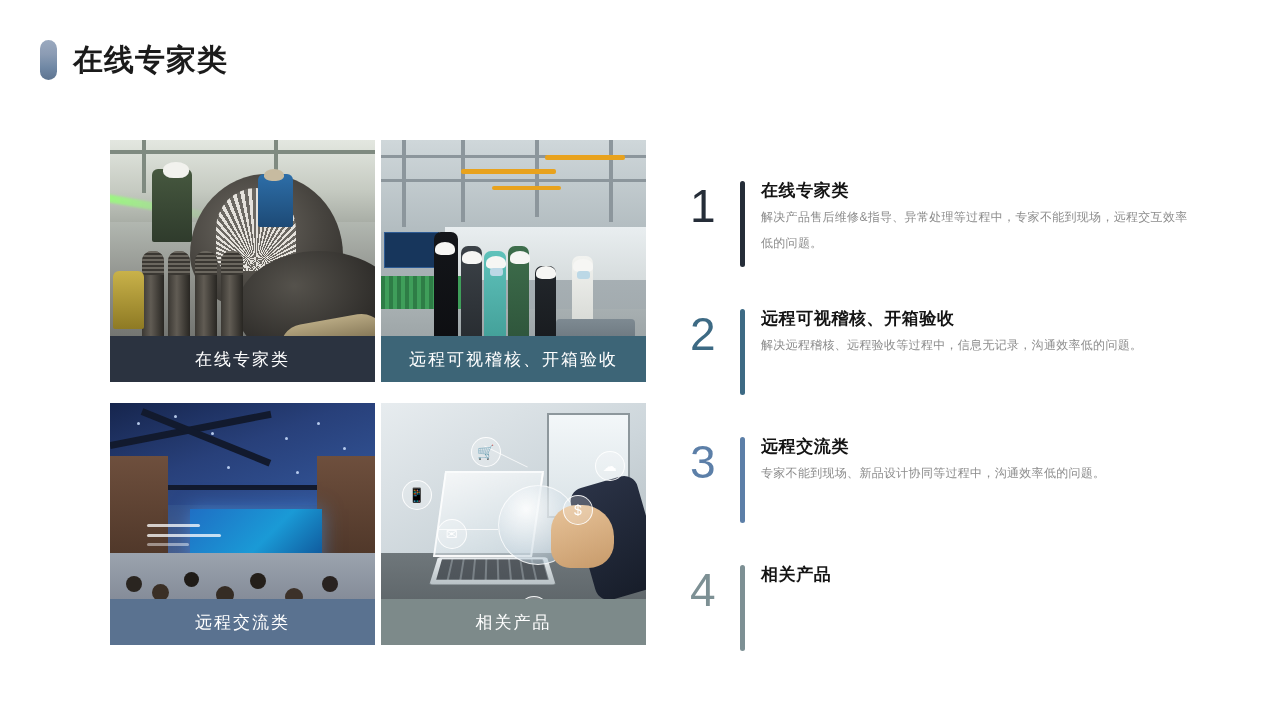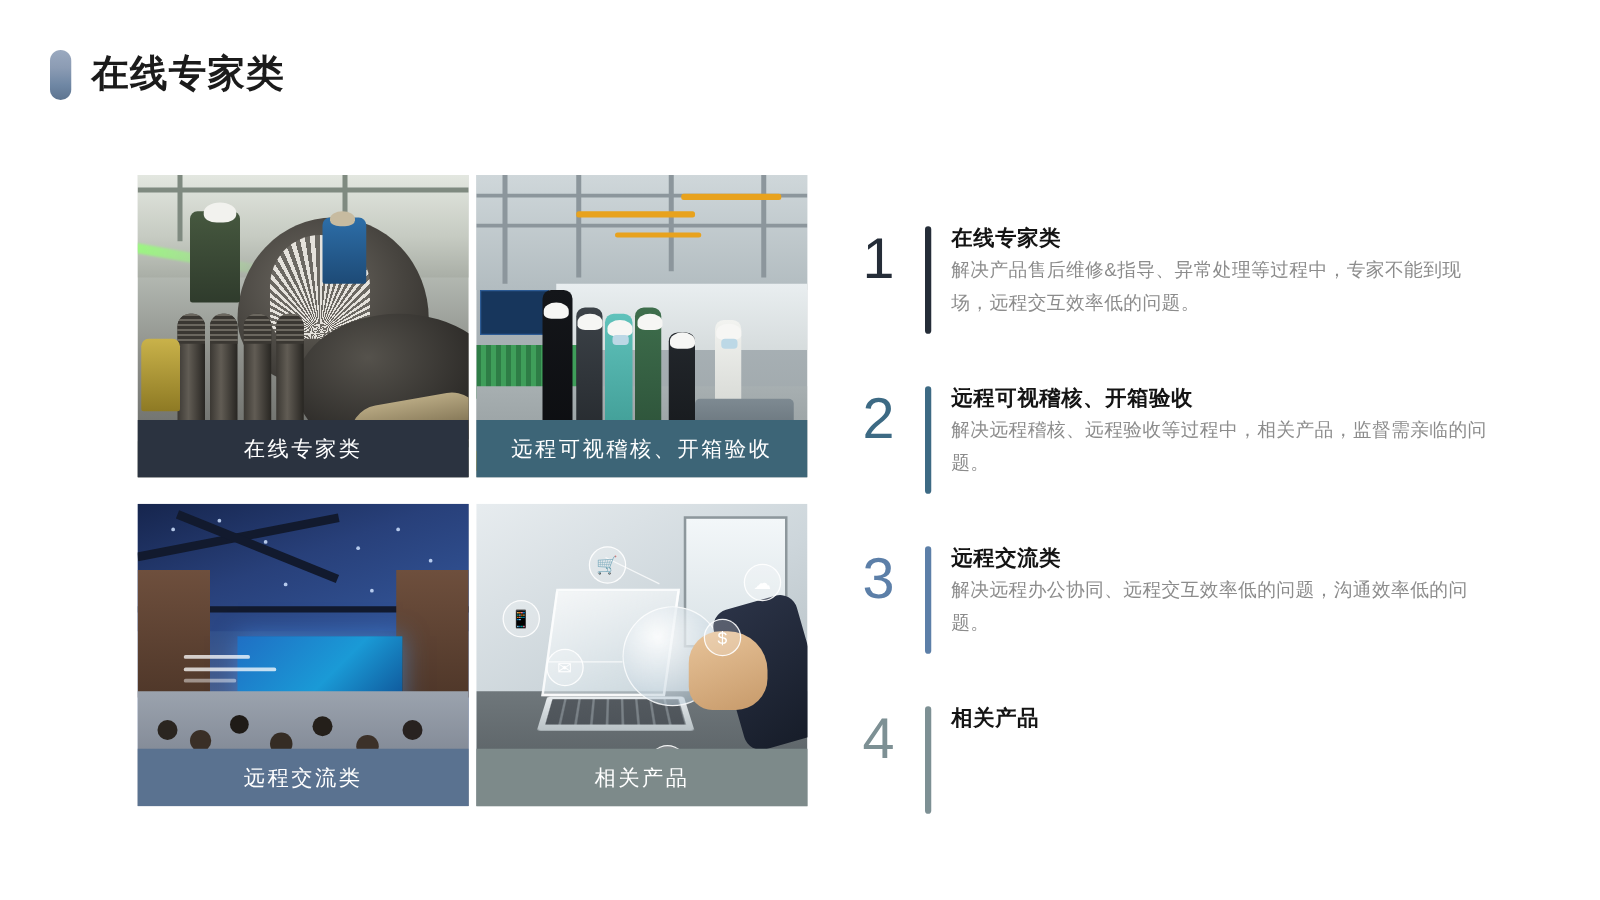--- a/index.html
+++ b/index.html
@@ -111,21 +111,21 @@
     flex: 1 1 auto;
   }
   .point-title {
     font-size: 17px;
     font-weight: bold;
     color: #141414;
     line-height: 26px;
     letter-spacing: 0.6px;
   }
   .point-desc {
-    font-size: 15px;
+    font-size: 12px;
     color: #8c8c8c;
     line-height: 26px;
     letter-spacing: 0.3px;
     max-width: 430px;
   }
 
   
   .art1 { background: linear-gradient(180deg,#cfd3cd 0%, #b7bdb6 30%, #8d8f8a 60%, #5d5f5c 100%); }
   .art1 .hall-ceiling { position:absolute; left:0; top:0; width:100%; height:34%;
     background: linear-gradient(180deg,#e3e7e0 0%, #c6cbc2 60%, #a9aea6 100%); }
@@ -369,30 +369,30 @@
       <div class="point-title">在线专家类</div>
       <div class="point-desc">解决产品售后维修&amp;指导、异常处理等过程中，专家不能到现场，远程交互效率低的问题。</div>
     </div>
   </div>
 
   <div class="point-row">
     <div class="point-number" style="color:#3d6a84;">2</div>
     <div class="point-bar" style="background:#3d6a84;"></div>
     <div class="point-body">
       <div class="point-title">远程可视稽核、开箱验收</div>
-      <div class="point-desc">解决远程稽核、远程验收等过程中，相关产品，监督需亲临的问题。</div>
+      <div class="point-desc">解决远程稽核、远程验收等过程中，信息无记录，沟通效率低的问题。</div>
     </div>
   </div>
 
   <div class="point-row">
     <div class="point-number" style="color:#5c7fa8;">3</div>
     <div class="point-bar" style="background:#5c7fa8;"></div>
     <div class="point-body">
       <div class="point-title">远程交流类</div>
-      <div class="point-desc">解决远程办公协同、远程交互效率低的问题，沟通效率低的问题。</div>
+      <div class="point-desc">专家不能到现场、新品设计协同等过程中，沟通效率低的问题。</div>
     </div>
   </div>
 
   <div class="point-row">
     <div class="point-number" style="color:#7d9094;">4</div>
     <div class="point-bar" style="background:#7d9094;"></div>
     <div class="point-body">
       <div class="point-title">相关产品</div>
     </div>
   </div>

